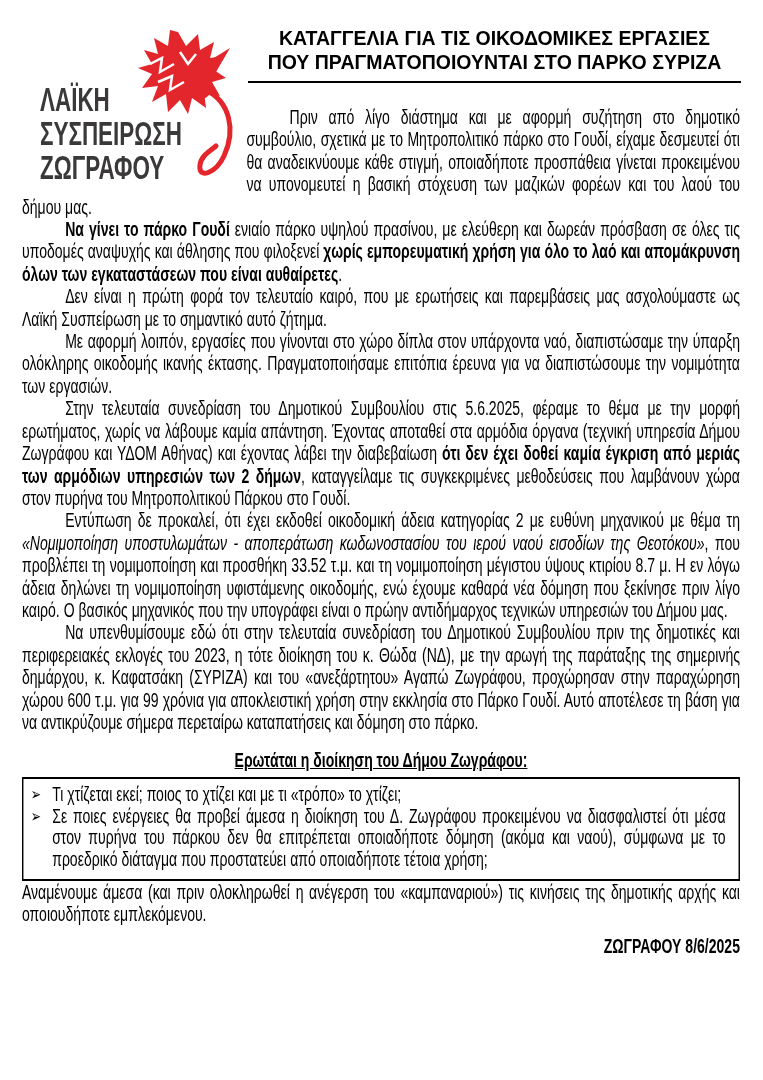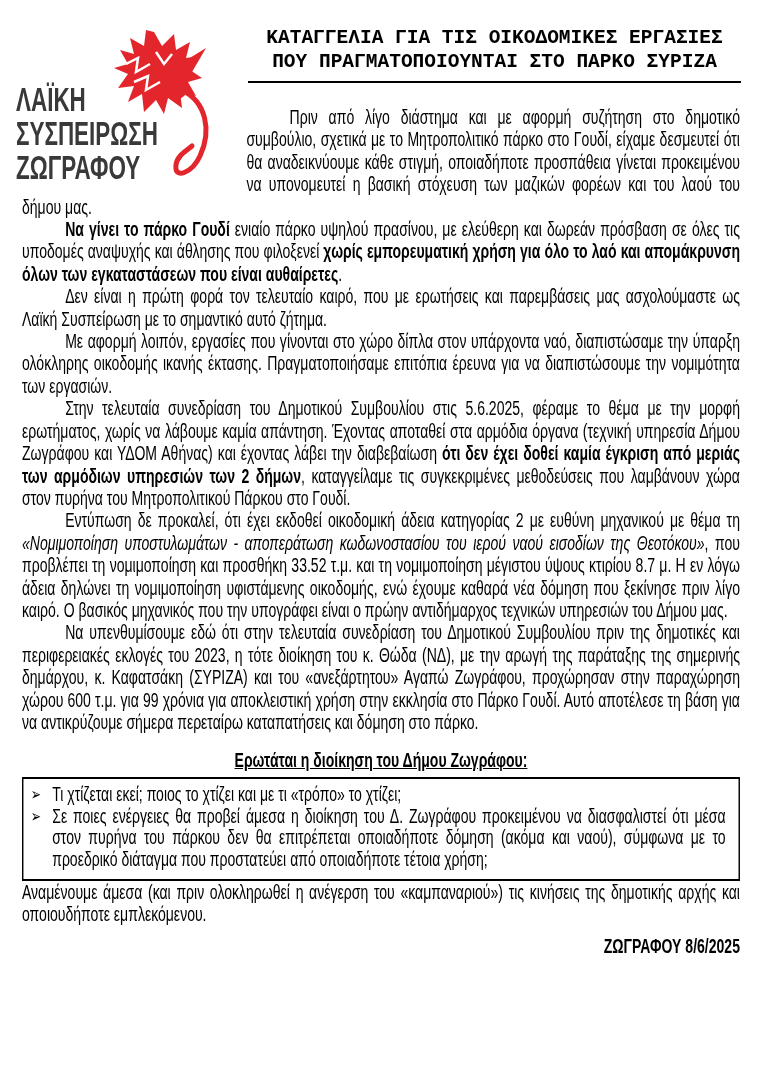--- a/index.html
+++ b/index.html
@@ -6,31 +6,31 @@
     --red:#e2262c;
     --logo-gray:#3a3839;
     --ink:#000000;
   }
   html,body{margin:0;padding:0;background:#ffffff;}
   body{
     width:763px;height:1080px;position:relative;overflow:hidden;
     font-family:"Liberation Sans","DejaVu Sans",sans-serif;color:var(--ink);
   }
   
-  .logo{position:absolute;left:14px;top:24px;width:215px;height:176px;z-index:2;}
+  .logo{position:absolute;left:38px;top:24px;width:215px;height:176px;z-index:2;}
   .logo-text{
     position:absolute;left:2px;top:58px;
     font-weight:bold;font-size:34px;line-height:34px;color:var(--logo-gray);
     transform:scaleX(0.66);transform-origin:0 0;white-space:nowrap;letter-spacing:0;
   }
   .logo-flower{position:absolute;left:92px;top:0;}
   .title-block{
     position:absolute;left:248px;top:26px;width:493px;z-index:2;
     text-align:center;font-weight:bold;font-size:19.5px;line-height:24px;
-    padding-bottom:7px;border-bottom:2px solid #000;font-family:Liberation Mono, monospace;
+    padding-bottom:7px;border-bottom:2px solid #000;
   }
   
   .content{
     position:absolute;left:22px;top:80px;width:998px;
     transform:scaleX(0.7194);transform-origin:0 0;
     font-size:19.5px;line-height:22.4px;text-align:justify;
   }
   .float-spacer{float:left;width:312px;height:98px;}
   p.bp{margin:0;}
   p.first{margin-top:26px;}

